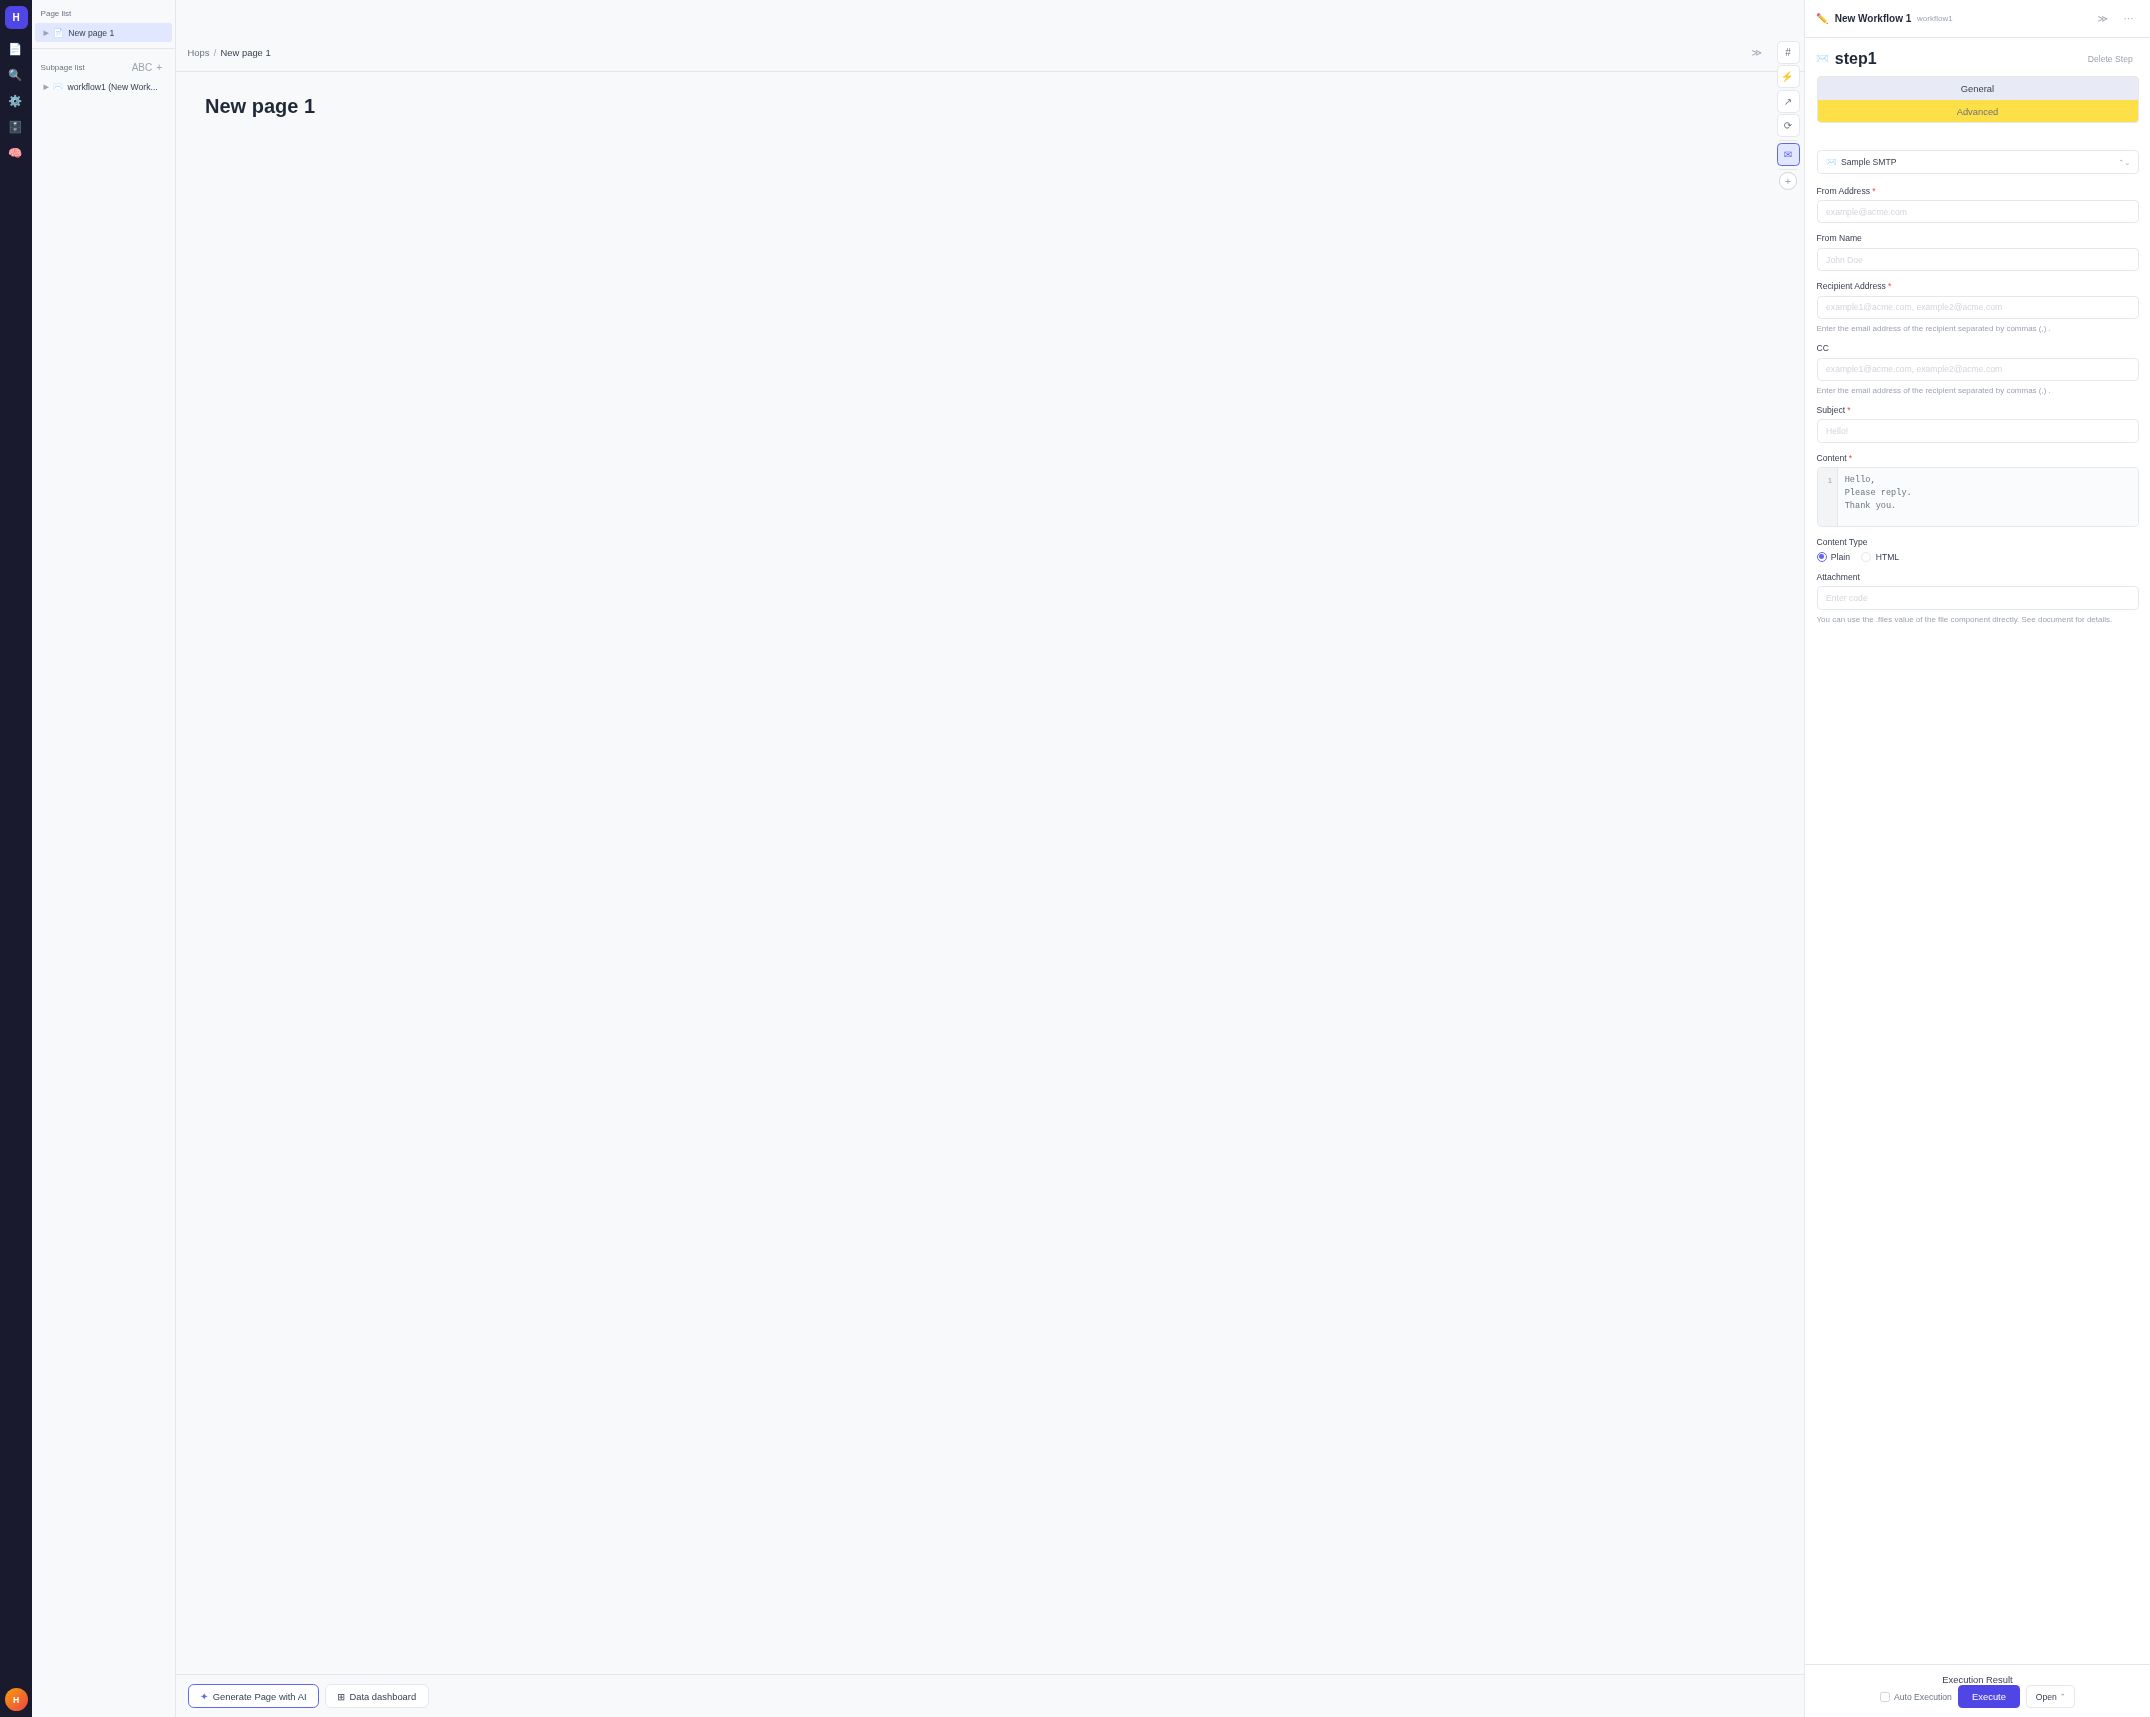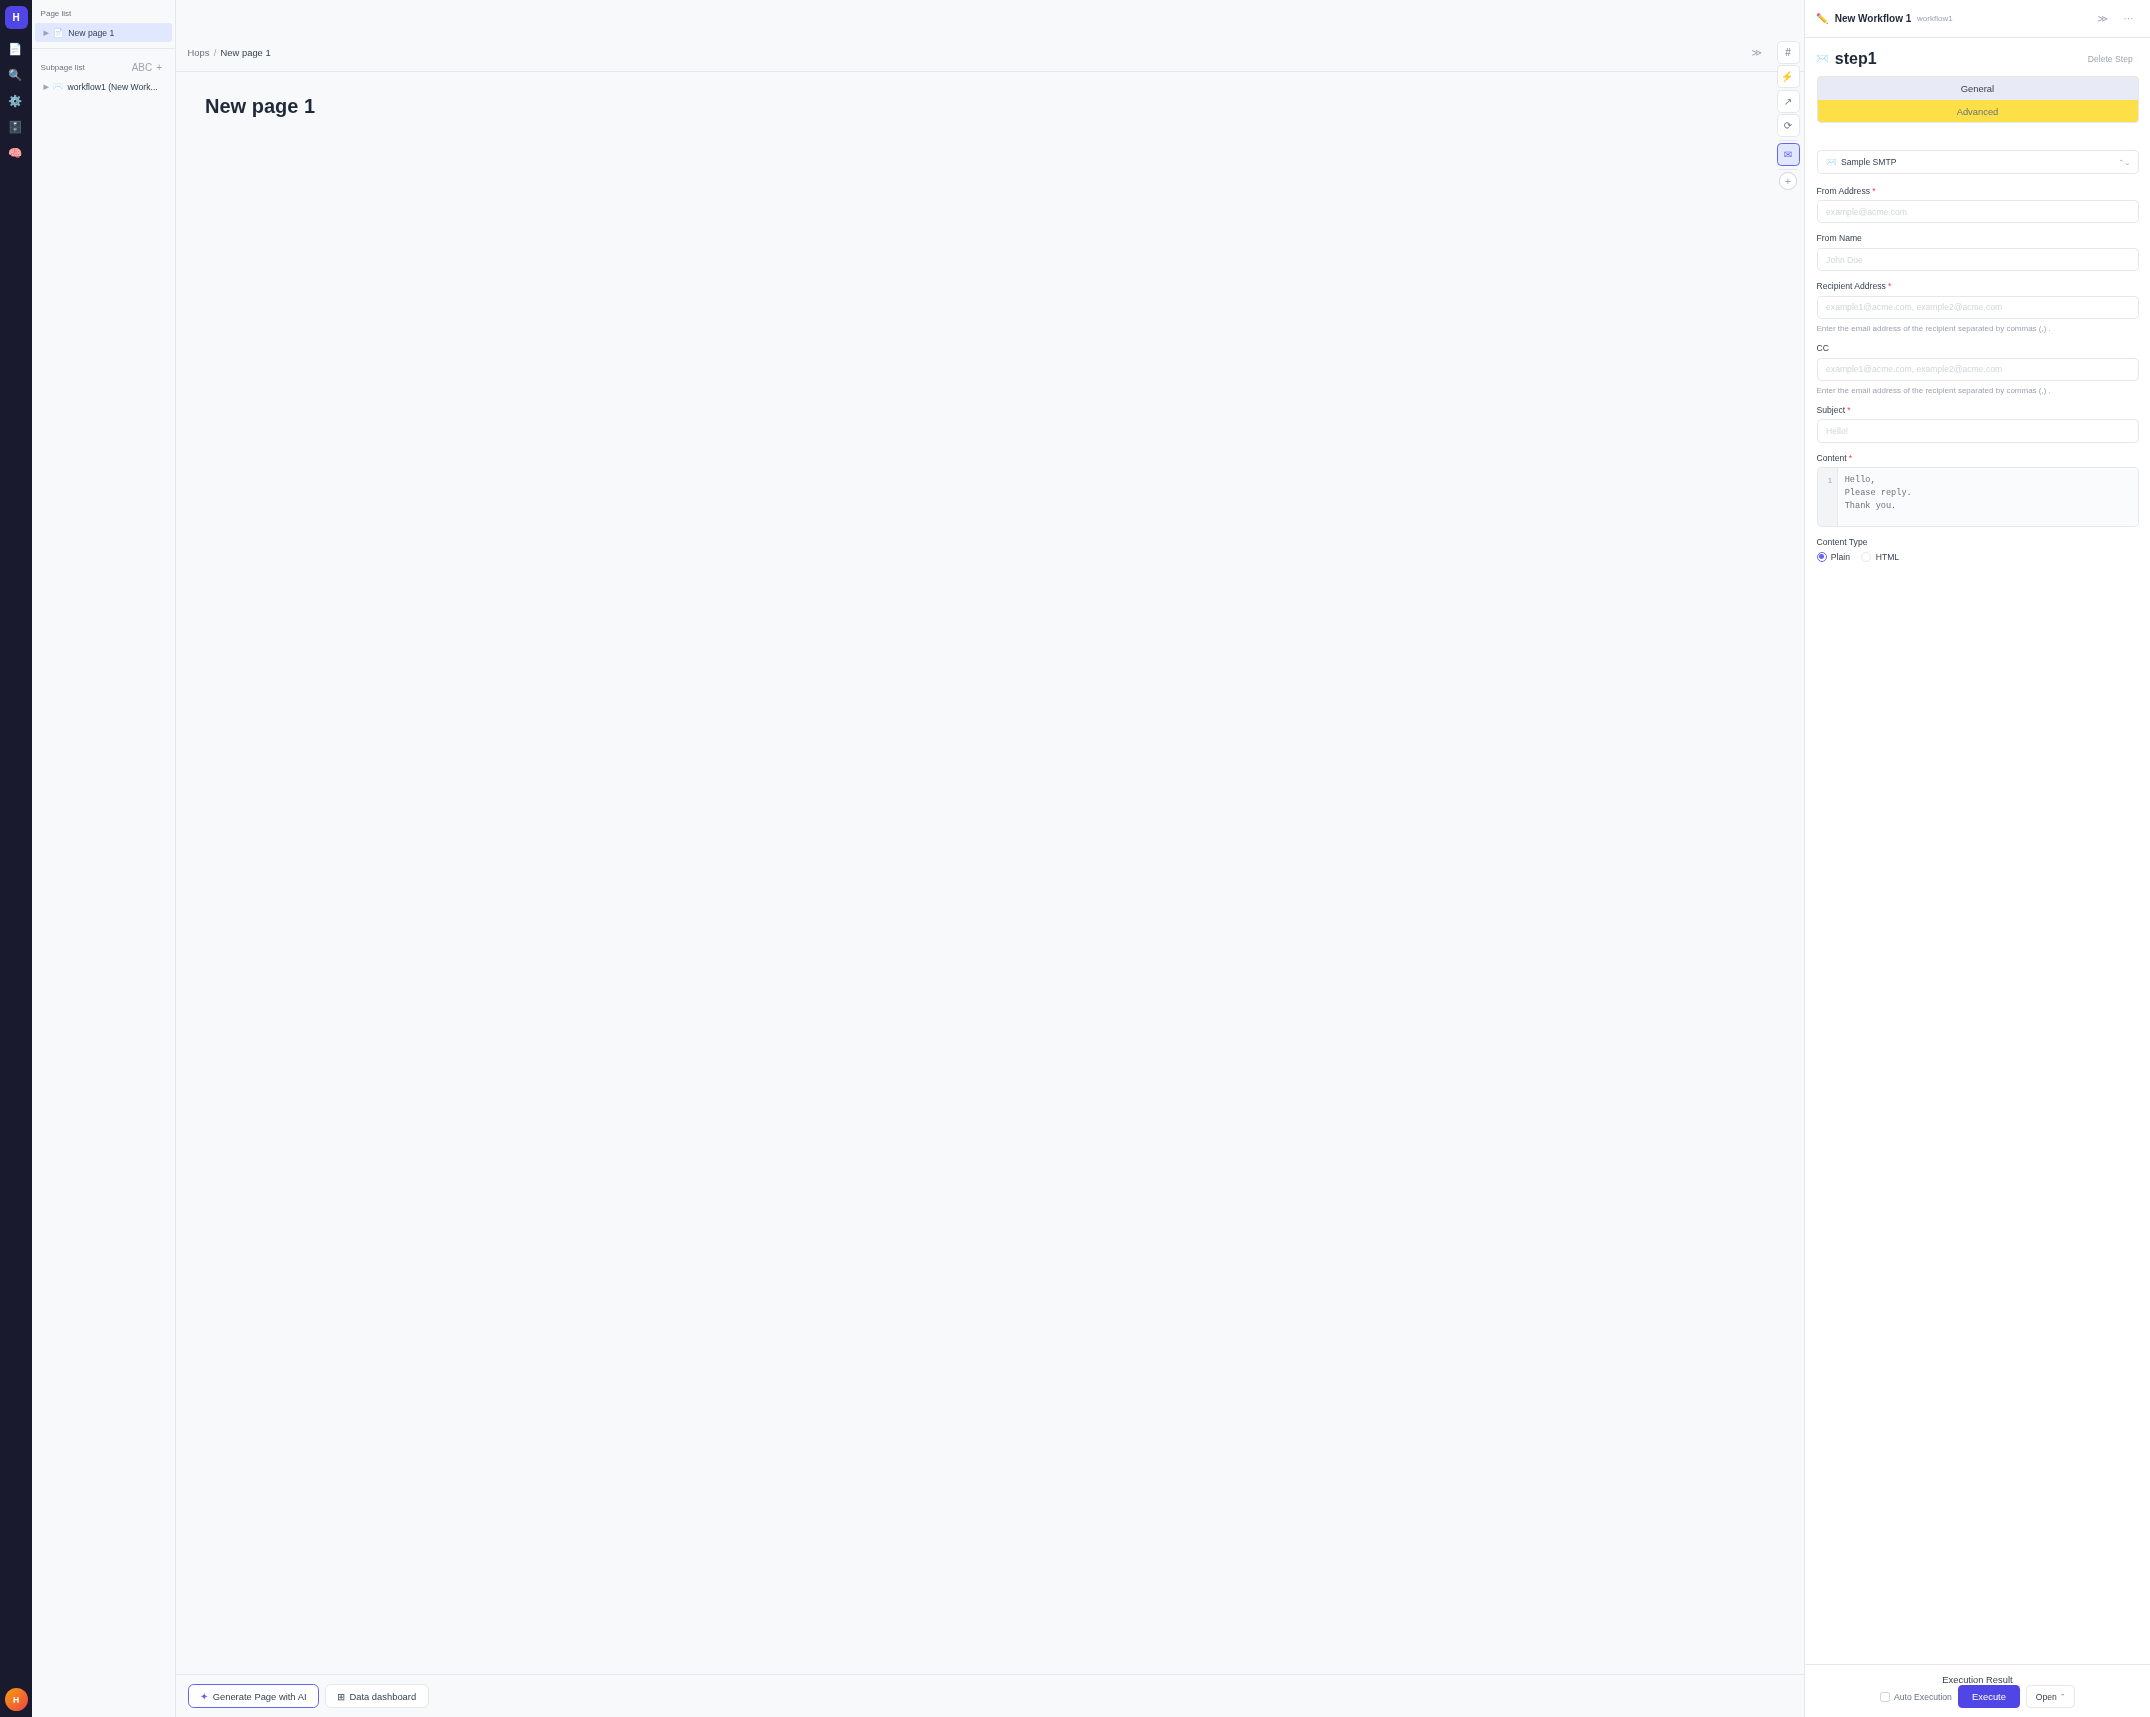--- a/index.html
+++ b/index.html
@@ -668,20 +668,25 @@
           </div>
           <span class="radio-label">Plain</span>
         </div>
         <div class="radio-option">
           <div class="radio-circle"></div>
           <span class="radio-label">HTML</span>
         </div>
       </div>
     </div>
 
+    <div class="form-group">
+      <div class="form-label">Attachment</div>
+      <input class="form-input" type="text" placeholder="Enter code" style="">
+      <div class="form-hint">You can use the .files value of the file component directly. See document for details.</div>
+    </div>
   </div>
 
   <div class="execution-bar">
     <span class="execution-label">Execution Result</span>
     <div class="execution-actions">
       <div class="auto-execution">
         <div class="checkbox-custom"></div>
         <span>Auto Execution</span>
       </div>
       <button class="execute-btn">Execute</button>

